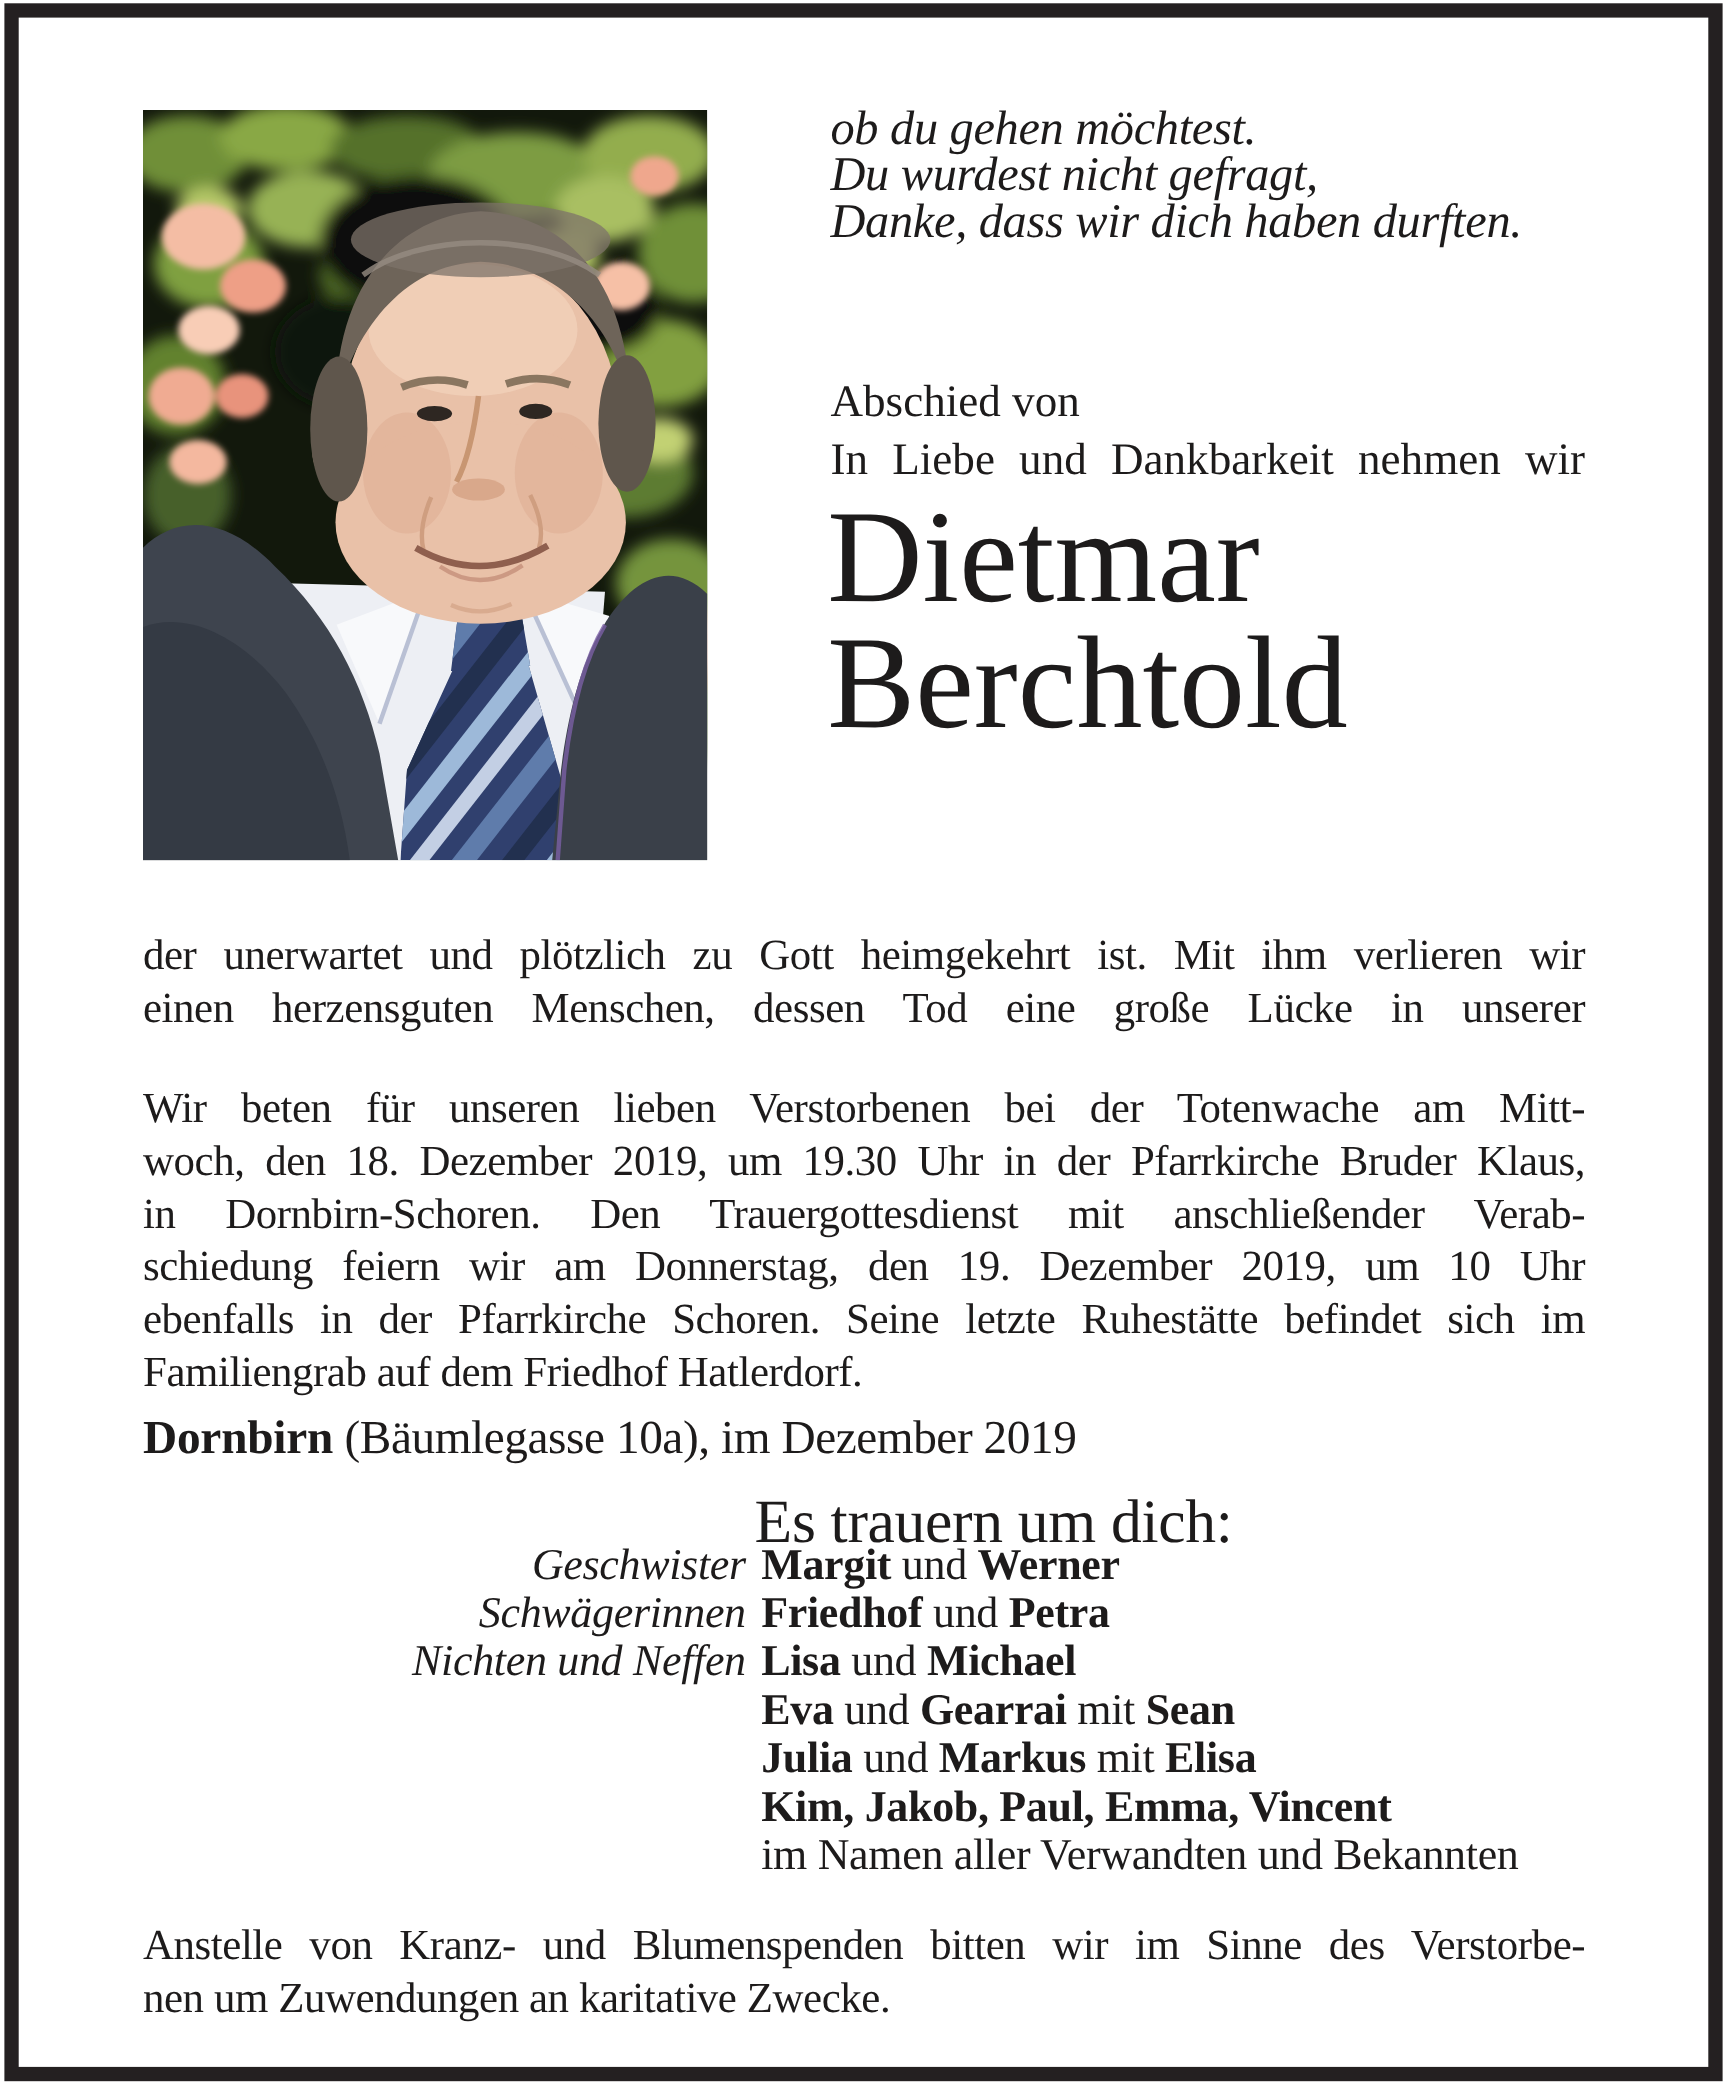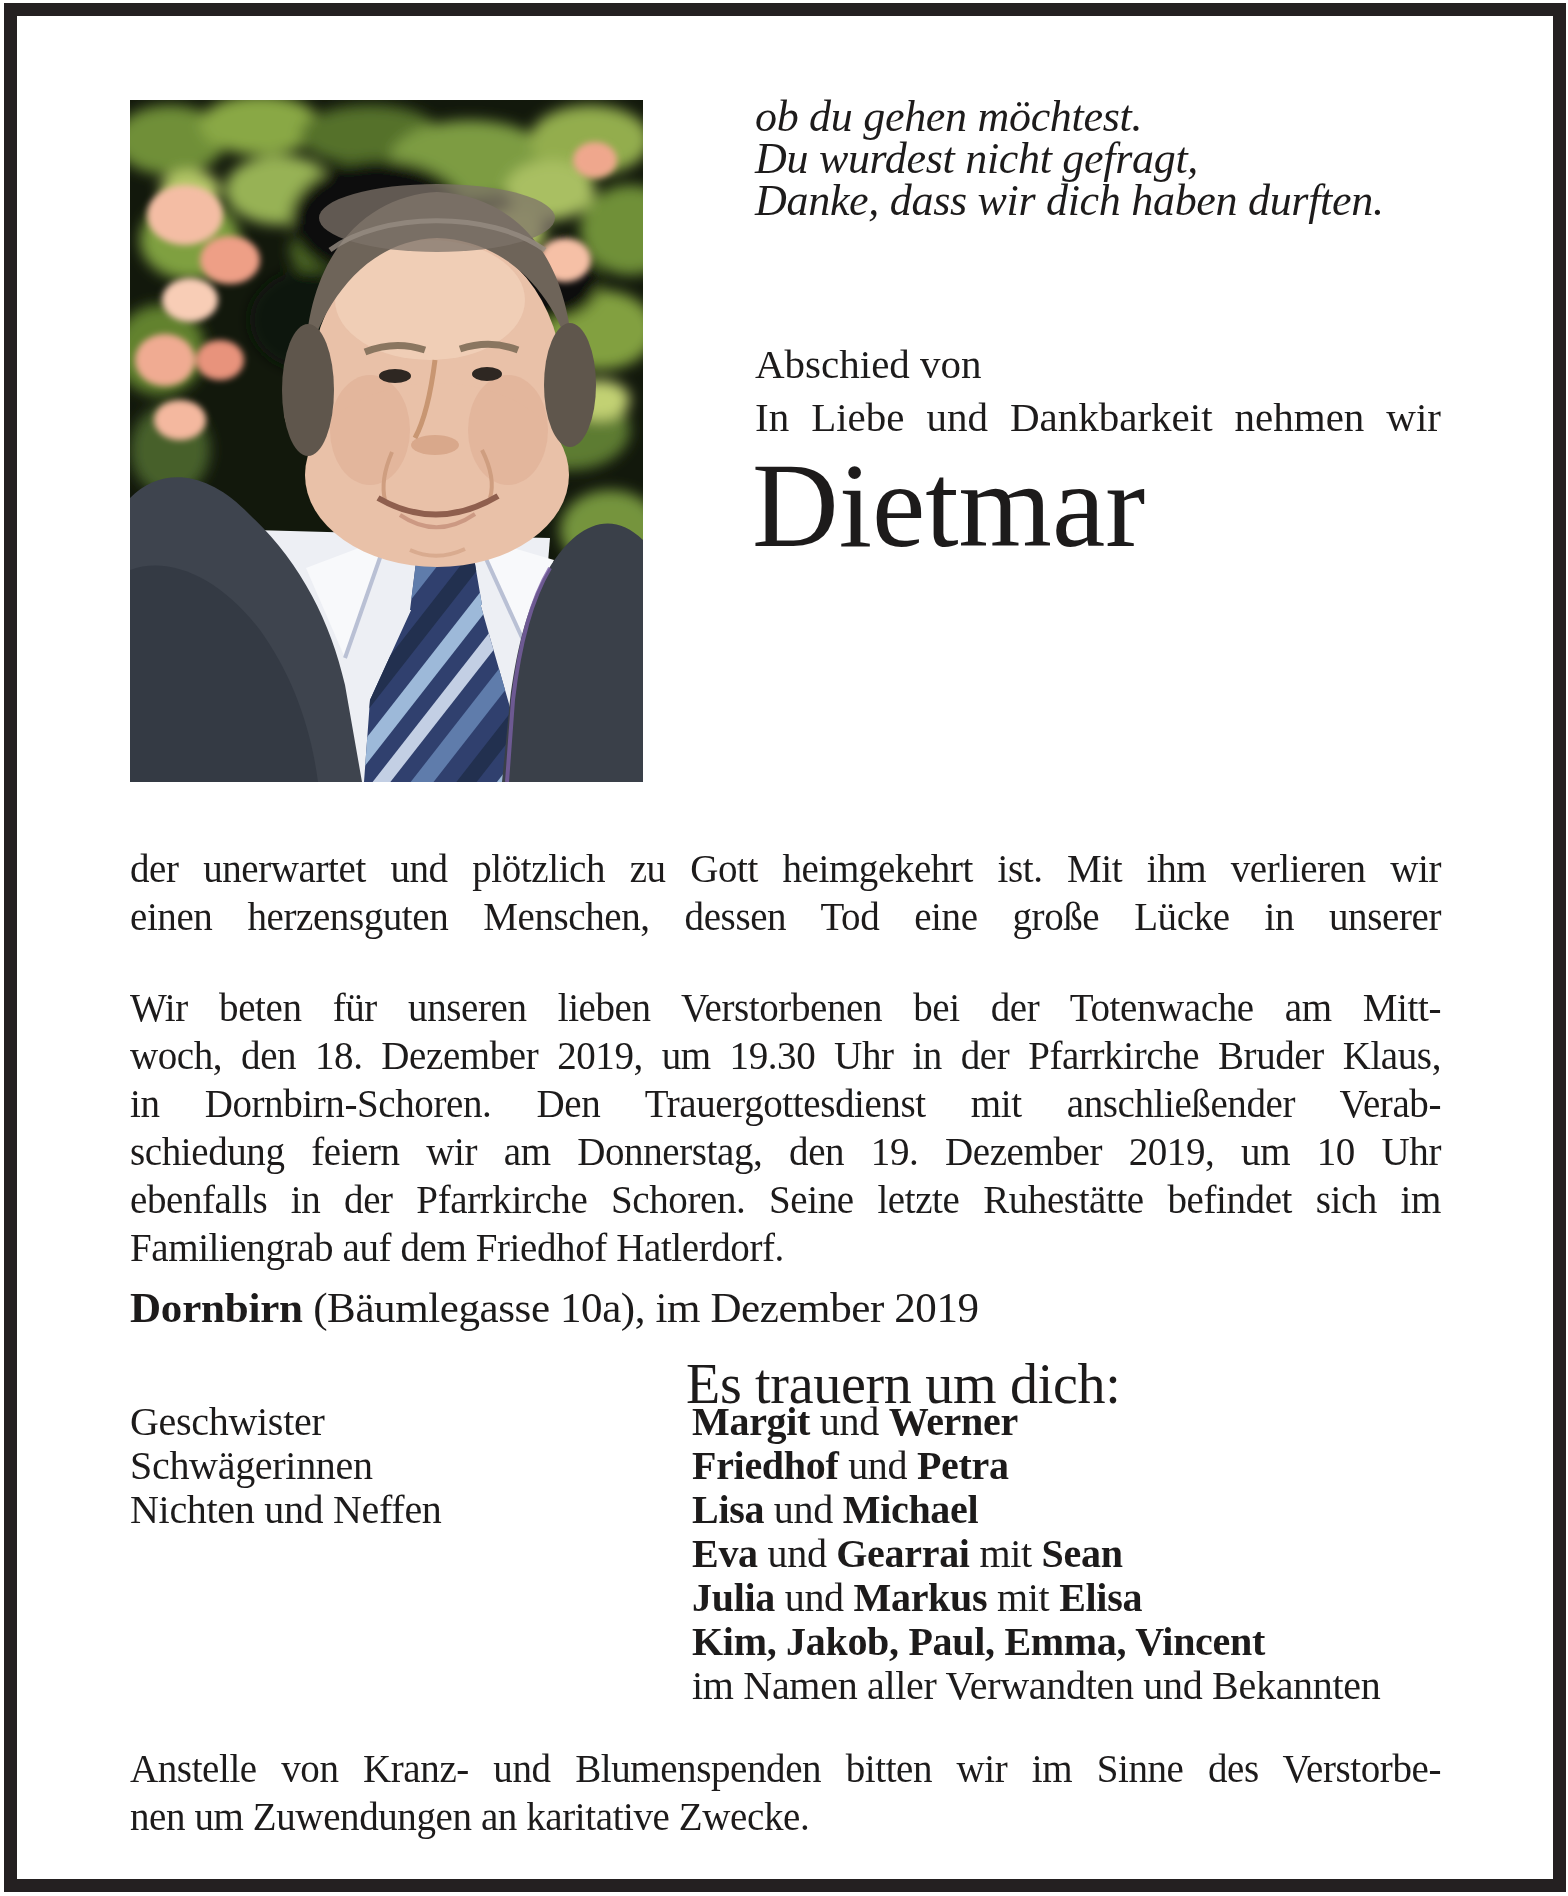--- a/index.html
+++ b/index.html
@@ -24,22 +24,22 @@
             letter-spacing:-0.4px;}
   .p1{top:845px;}
   .p2{top:984px;}
   .closing{top:1745px;}
   .dornbirn{left:130px;top:1283px;font-size:43px;letter-spacing:-0.4px;}
   .dornbirn b{letter-spacing:-0.2px;}
   .mintro{left:686px;top:1352px;font-size:56px;letter-spacing:-0.3px;}
   .mrows{left:130px;top:1400px;width:1311px;font-size:40px;line-height:44px;
          letter-spacing:-0.3px;}
   .mrow{display:flex;}
-  .mlabel{display:block;width:548px;text-align:left;padding-right:14px;
-          flex:none;}
+  .mlabel{display:block;width:548px;text-align:right;padding-right:14px;
+          flex:none;font-style:italic;}
   .mnames{display:block;}
   .photo{left:130px;top:100px;width:513px;height:682px;}
   .photo svg{display:block;width:513px;height:682px;}
 </style>
 </head>
 <body>
 
 <div class="frame"></div>
 
 <div class="abs photo">
@@ -171,20 +171,21 @@
     <div class="jline lastline">Danke, dass wir dich haben durften.</div>
   </div>
 
 <div class="abs intro">
     <div class="jline lastline">Abschied von</div>
     <div class="jline">In Liebe und Dankbarkeit nehmen wir</div>
   </div>
 
 <div class="abs name">
   <div>Dietmar</div>
+  <div>Berchtold</div>
 </div>
 
 <div class="abs titleblock">
 </div>
 
 <div class="abs bodytext p1">
     <div class="jline">der unerwartet und plötzlich zu Gott heimgekehrt ist. Mit ihm verlieren wir</div>
     <div class="jline">einen herzensguten Menschen, dessen Tod eine große Lücke in unserer</div>
   </div>
 

